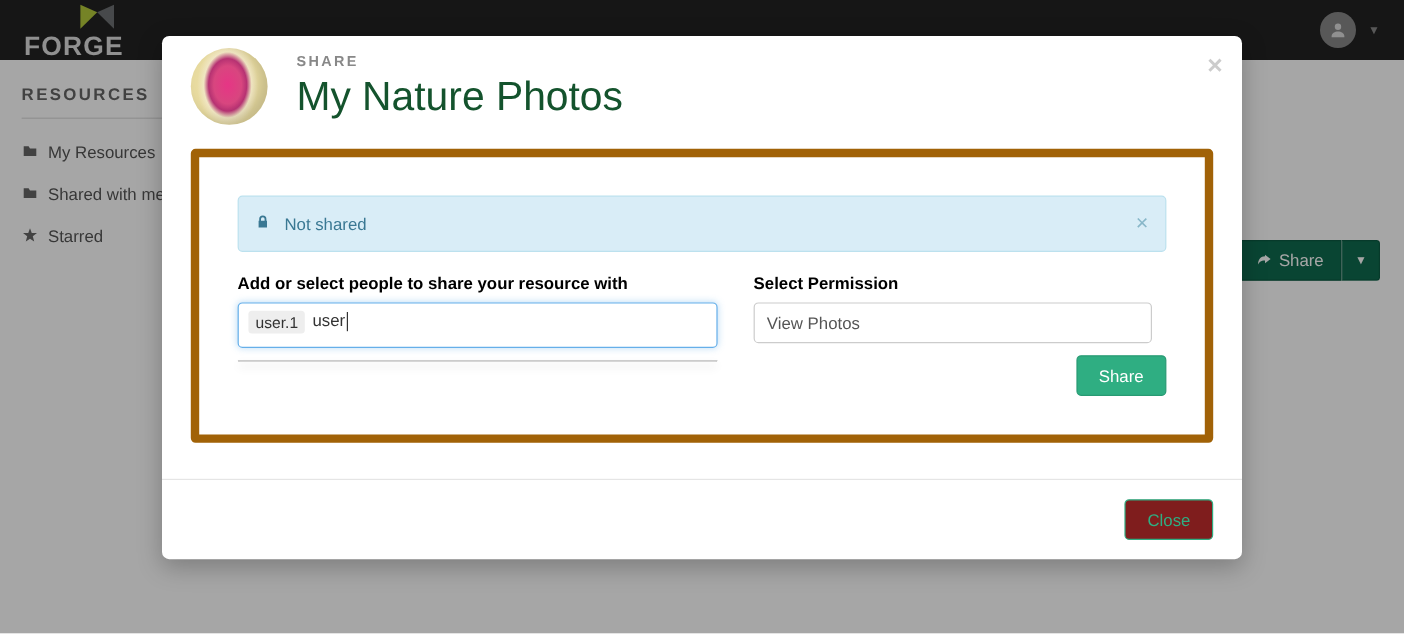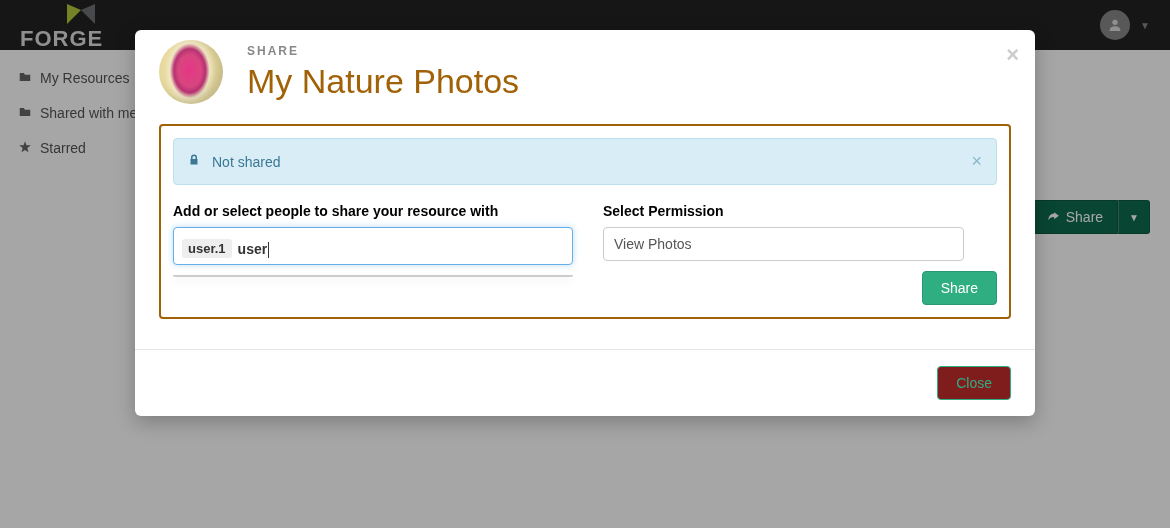--- a/index.html
+++ b/index.html
@@ -123,29 +123,29 @@
       width:64px; height:64px; border-radius:50%;
       margin-right:24px;
       background: radial-gradient(ellipse 40% 55% at 48% 48%, #e63585 0%, #d8467f 45%, #b63272 62%, #f0e6c2 78%, #e8dba0 100%);
       box-shadow: inset -6px -4px 10px rgba(0,0,0,0.15);
       flex-shrink:0;
     }
     .resource-meta .res-kicker {
       font-size:12px; color:#888; letter-spacing:2px; font-weight:600;
     }
     .resource-meta .res-name {
-      font-size:34px; color:#a16207; font-weight:400; margin-top:4px;
+      font-size:34px; color:#14532d; font-weight:400; margin-top:4px;
     }
 
     .modal-body {
       padding:0 24px 10px;
     }
     .panel {
-      border:2px solid #a16207; border-radius:4px;
-      padding:12px;
+      border:7px solid #a16207; border-radius:4px;
+      padding:32px;
       position:relative;
     }
     .alert-info {
       background:#d9edf7; color:#3a7893;
       border:1px solid #bce1ee;
       border-radius:4px; padding:12px 14px;
       display:flex; align-items:center; justify-content:space-between;
       margin-bottom:18px;
     }
     .alert-left { display:flex; align-items:center; }
@@ -154,23 +154,22 @@
 
     .form-row { display:flex; gap:30px; }
     .form-col-left { flex:0 0 400px; position:relative; }
     .form-col-right { flex:1; }
     .form-label { font-weight:600; color:#000000; font-size:14px; display:block; margin-bottom:8px; }
 
     .token-input {
       border:1px solid #66afe9; border-radius:4px;
       padding:6px 8px; min-height:38px;
       box-shadow:0 0 6px rgba(102,175,233,0.45);
-      display:flex; align-items:flex-end; flex-wrap:wrap;
+      display:flex; align-items:flex-start; flex-wrap:wrap;
       background:#fff;
-      font-weight:bold;
     }
     .token {
       background:#eee; border-radius:3px;
       padding:2px 6px; font-size:13px; margin-right:6px;
       color:#333;
     }
     .token-text-input {
       border:none; outline:none; font-size:14px; flex:1;
       min-width:40px; background:transparent;
     }
@@ -196,21 +195,21 @@
     }
     .dropdown-item .hl { background:#fff3b0; }
     .cursor-icon {
       position:absolute; left:60px; top:22px;
       font-size:15px; color:#333;
     }
 
     .select-box {
       border:1px solid #ccc; border-radius:4px;
       padding:8px 10px; background:#fff; color:#555;
-      width:361px;
+      width:332px;
     }
 
     .btn-share-primary {
       background:#2fae82; color:#fff; border:1px solid #289a73;
       border-radius:4px; padding:8px 18px; font-size:14px; font-weight:500;
       float:right; margin-top:10px;
       cursor:pointer;
     }
 
     .modal-footer {
@@ -240,20 +239,21 @@
           <circle cx="12" cy="8" r="4"></circle>
           <path d="M4 20c0-4 4-6 8-6s8 2 8 6v1H4z"></path>
         </svg>
     </div>
     <span class="nav-caret">▼</span>
   </div>
 </div>
 
 <div class="page">
   <aside class="sidebar">
+    <h3>RESOURCES</h3>
     <div class="sidebar-item">
       <span class="sb-icon">
         <svg width="14" height="14" viewBox="0 0 24 24" fill="#666">
             <path d="M3 5h7l2 3h9v11H3z"></path>
           </svg>
       </span>
       <span>My Resources</span>
     </div>
     <div class="sidebar-item">
       <span class="sb-icon">

